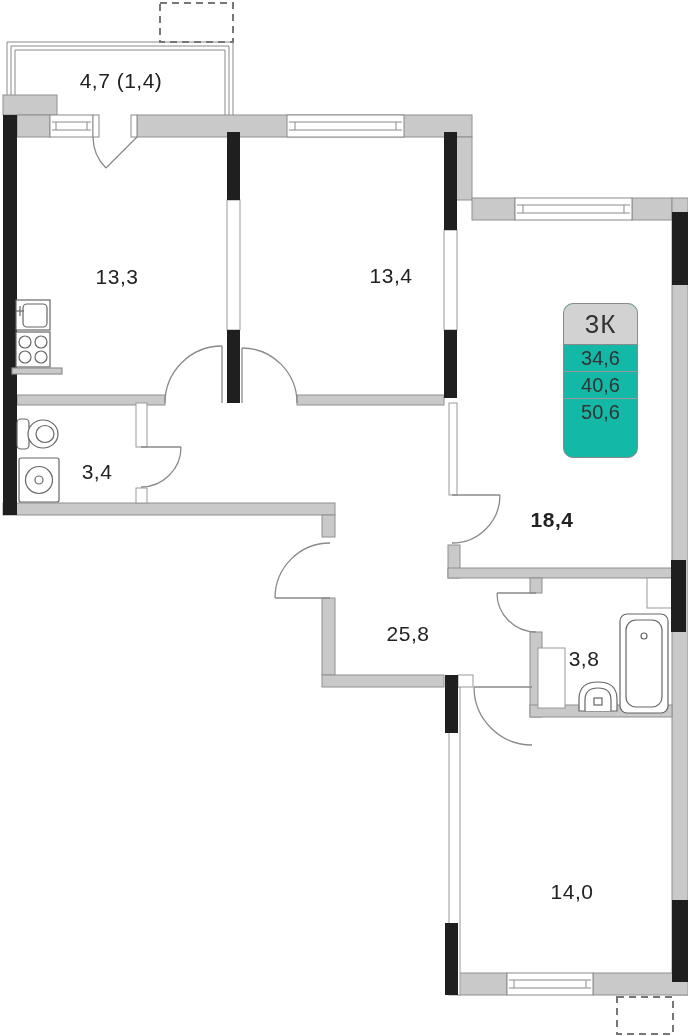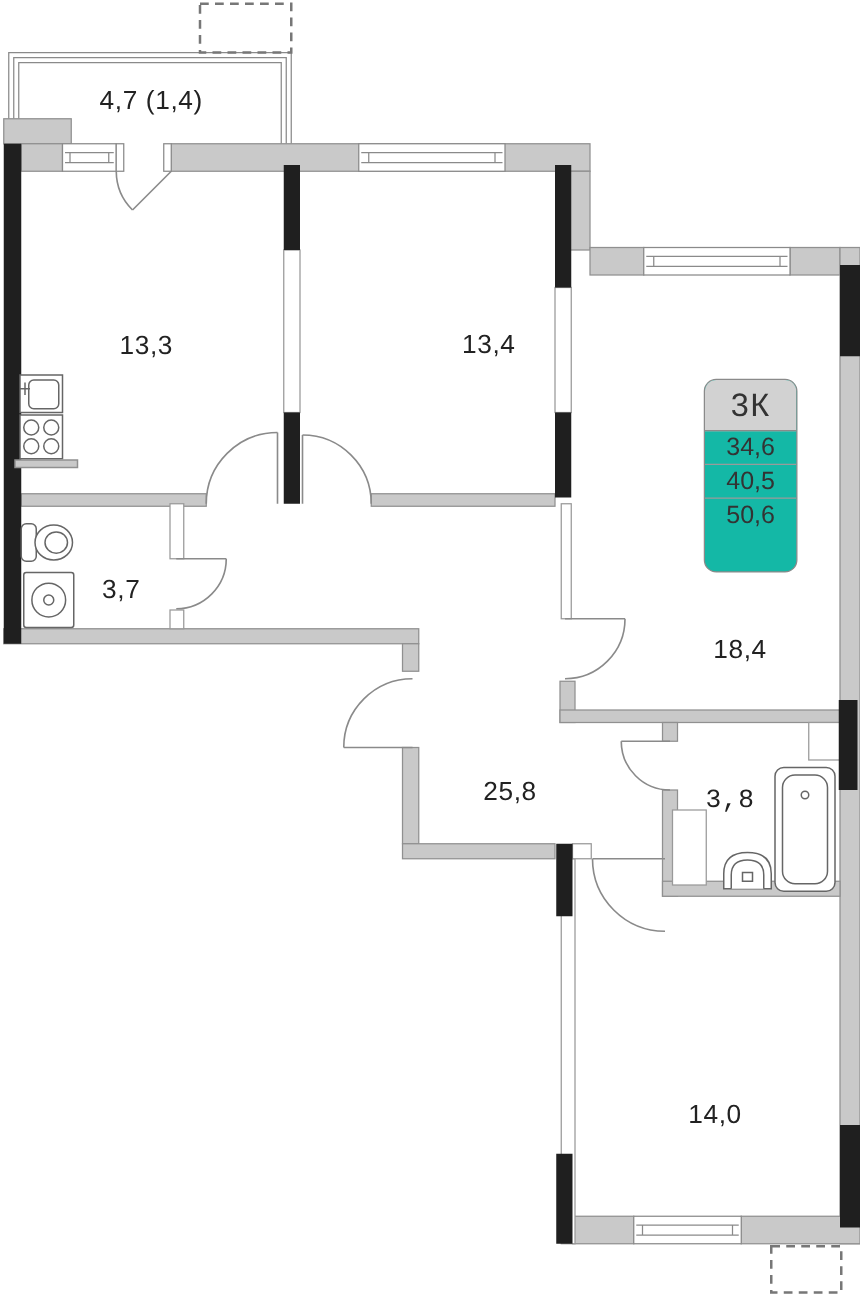--- a/index.html
+++ b/index.html
@@ -185,26 +185,26 @@
       <path d="M579,711 V699 Q579,682 598,682 Q617,682 617,699 V711 Z"></path>
       <path d="M585,711 V700 Q585,688 598,688 Q611,688 611,700 V711"></path>
       <rect x="594" y="698" width="8" height="7"></rect>
     </g>
   </g>
 </svg>
 
   <div class="room-label" style="left:121px;top:81px;">4,7 (1,4)</div>
   <div class="room-label" style="left:117px;top:277px;">13,3</div>
   <div class="room-label" style="left:351px;top:276px;margin-left:40px;">13,4</div>
-  <div class="room-label" style="left:97px;top:472px;">3,7</div>
-  <div class="room-label" style="left:592px;top:520px;">18,4</div>
+  <div class="room-label" style="left:97px;top:472px;">3,4</div>
+  <div class="room-label" style="left:552px;top:520px;font-weight:bold;">18,4</div>
   <div class="room-label" style="left:408px;top:634px;">25,8</div>
-  <div class="room-label" style="left:584px;top:641px;font-family:Liberation Mono, monospace;">3,8</div>
+  <div class="room-label" style="left:584px;top:659px;">3,8</div>
   <div class="room-label" style="left:572px;top:892px;">14,0</div>
 
   <div id="info-box">
     <div class="hdr">3К</div>
     <div class="row">34,6</div>
-    <div class="row">40,5</div>
+    <div class="row">40,6</div>
     <div class="row">50,6</div>
   </div>
 
 </div>
 
 </body></html>

